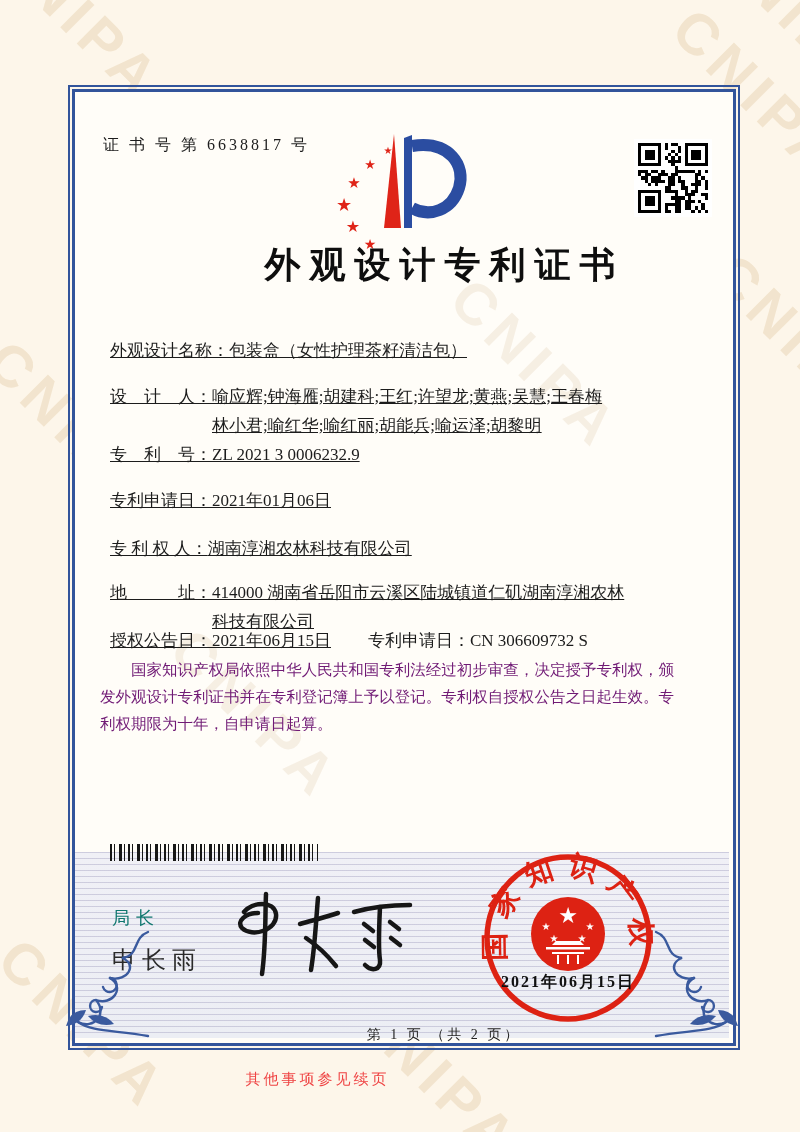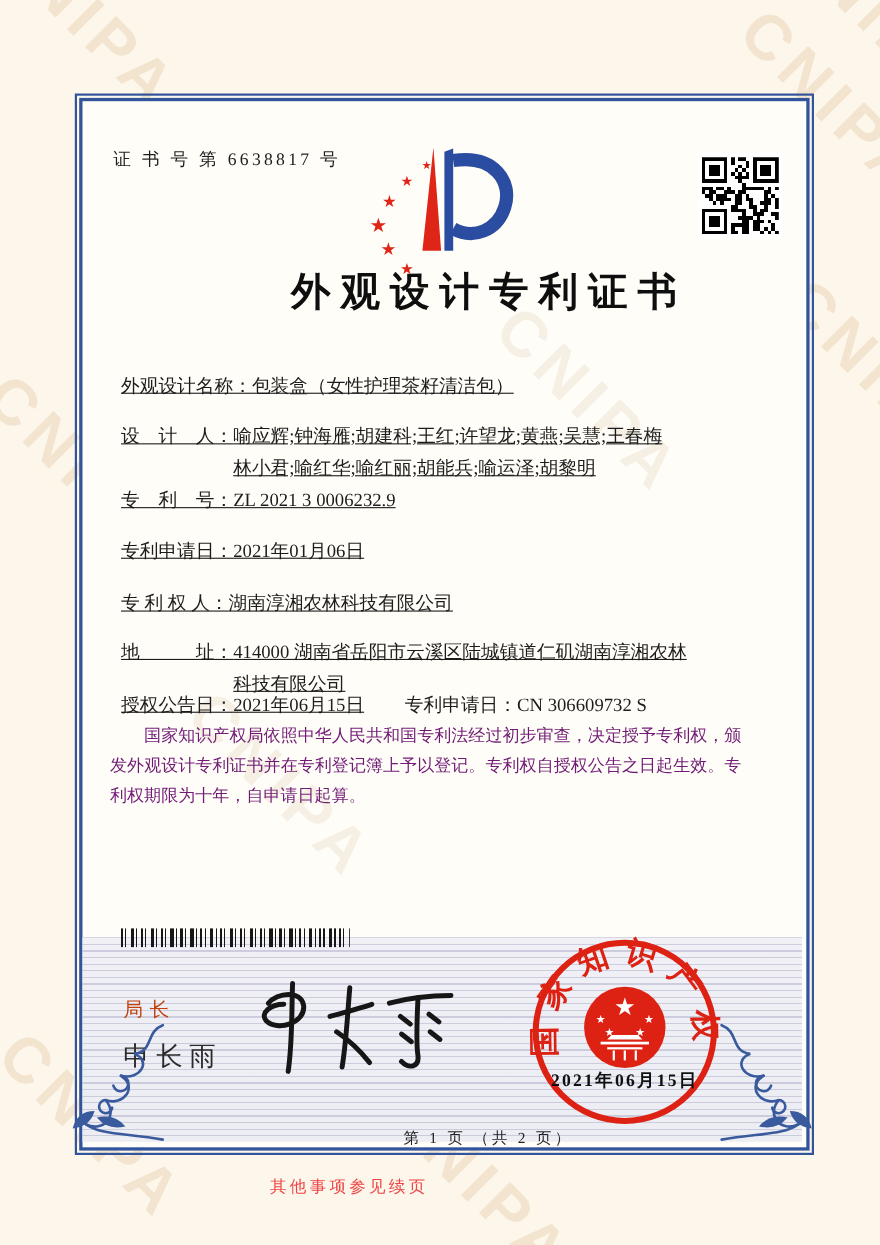--- a/index.html
+++ b/index.html
@@ -50,21 +50,21 @@
   .paras p{margin:0;text-indent:2em;}
   
   .barcode{position:absolute;left:110px;top:844px;width:208px;height:17px;z-index:3;
     background:repeating-linear-gradient(90deg,
       #171717 0 2px,rgba(0,0,0,0) 2px 4px,
       #171717 4px 5px,rgba(0,0,0,0) 5px 9px,
       #171717 9px 12px,rgba(0,0,0,0) 12px 14px,
       #171717 14px 15px,rgba(0,0,0,0) 15px 18px);}
   .sig-title{position:absolute;left:112px;top:906px;z-index:3;
     font-family:"Liberation Sans","DejaVu Sans",sans-serif;
-    font-size:18px;letter-spacing:6px;color:#c2410c;}
+    font-size:18px;letter-spacing:6px;color:#0f766e;}
   .sig-name{position:absolute;left:112px;top:944px;z-index:3;
     font-family:"Liberation Sans","DejaVu Sans",sans-serif;
     font-size:24px;letter-spacing:6px;color:#2a2a2a;}
   .sig-script{position:absolute;left:222px;top:880px;z-index:3;}
   .seal{position:absolute;left:480px;top:850px;z-index:3;}
   .seal-date{position:absolute;left:480px;top:972px;width:176px;z-index:4;text-align:center;
     font-size:16px;letter-spacing:2px;color:#101010;font-weight:bold;}
   .flourish{position:absolute;z-index:4;}
   .flourish.left{left:52px;top:930px;}
   .flourish.right{left:652px;top:930px;transform:scaleX(-1);}

